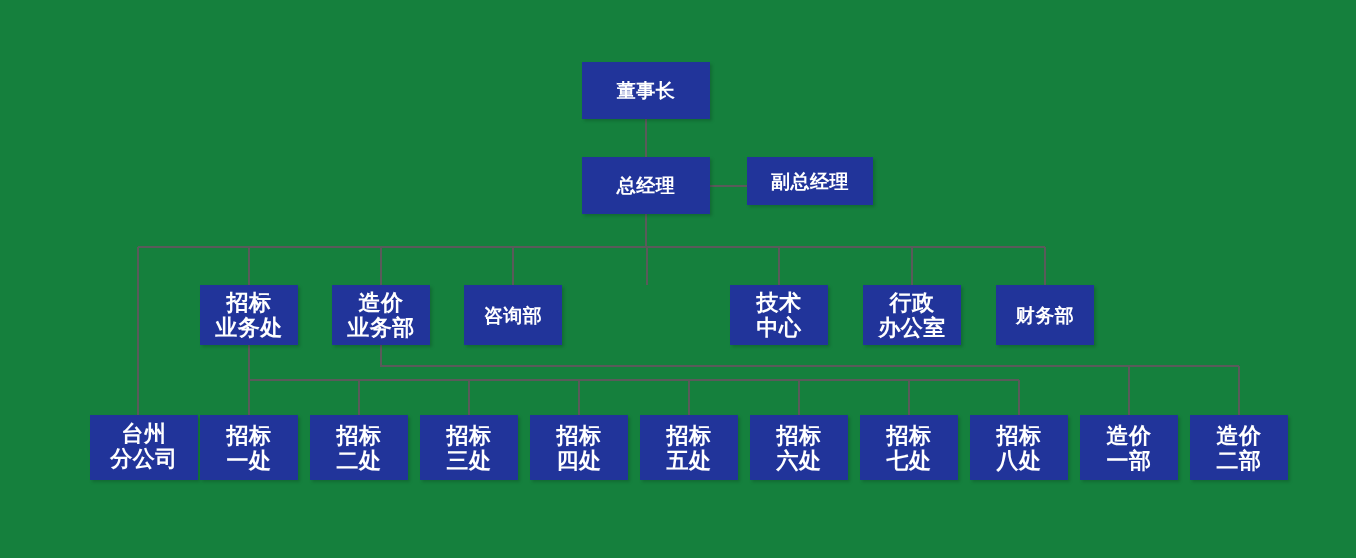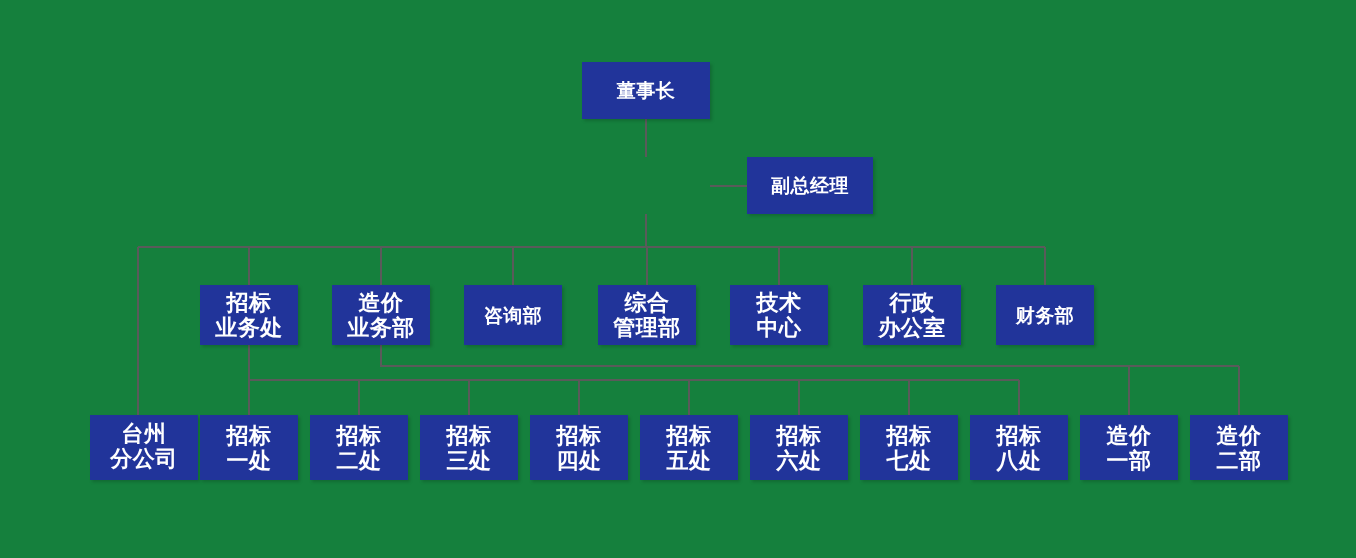--- a/index.html
+++ b/index.html
@@ -74,34 +74,33 @@
       <polyline points="689,380 689,415" fill="none" stroke="#5a5a5a" stroke-width="2"></polyline>
       <polyline points="799,380 799,415" fill="none" stroke="#5a5a5a" stroke-width="2"></polyline>
       <polyline points="909,380 909,415" fill="none" stroke="#5a5a5a" stroke-width="2"></polyline>
       <polyline points="1019,380 1019,415" fill="none" stroke="#5a5a5a" stroke-width="2"></polyline>
       <polyline points="1129,366 1129,415" fill="none" stroke="#5a5a5a" stroke-width="2"></polyline>
       <polyline points="1239,366 1239,415" fill="none" stroke="#5a5a5a" stroke-width="2"></polyline>
     </svg>
 
   <div class="node single" style="left: 582px; top: 62px; width: 128px; height: 57px;">董事长</div>
 
+  <div class="node single" style="left: 582px; top: 157px; width: 128px; height: 57px;">总经理</div>
 
-  <div class="node single" style="left: 747px; top: 157px; width: 126px; height: 57px;">副总经理</div>
+  <div class="node single" style="left: 747px; top: 157px; width: 126px; height: 48px;">副总经理</div>
 
   <div id="departments-container"></div>
 
   <div id="units-container"></div>
 
 <div class="node" style="left: 200px; top: 285px; width: 98px; height: 60px;">招标
 业务处</div>
     <div class="node" style="left: 332px; top: 285px; width: 98px; height: 60px;">造价
 业务部</div>
     <div class="node single" style="left: 464px; top: 285px; width: 98px; height: 60px;">咨询部</div>
-    <div class="node" style="left: 598px; top: 285px; width: 98px; height: 60px;">综合
-管理部</div>
     <div class="node" style="left: 730px; top: 285px; width: 98px; height: 60px;">技术
 中心</div>
     <div class="node single" style="left: 996px; top: 285px; width: 98px; height: 60px;">财务部</div>
     <div class="node" style="left: 863px; top: 285px; width: 98px; height: 60px;">行政
 办公室</div>
     <div class="node" style="left: 90px; top: 415px; width: 108px; height: 65px; font-family: Liberation Mono, monospace;">台州
 分公司</div>
     <div class="node" style="left: 200px; top: 415px; width: 98px; height: 65px;">招标
 一处</div>
     <div class="node" style="left: 310px; top: 415px; width: 98px; height: 65px;">招标

